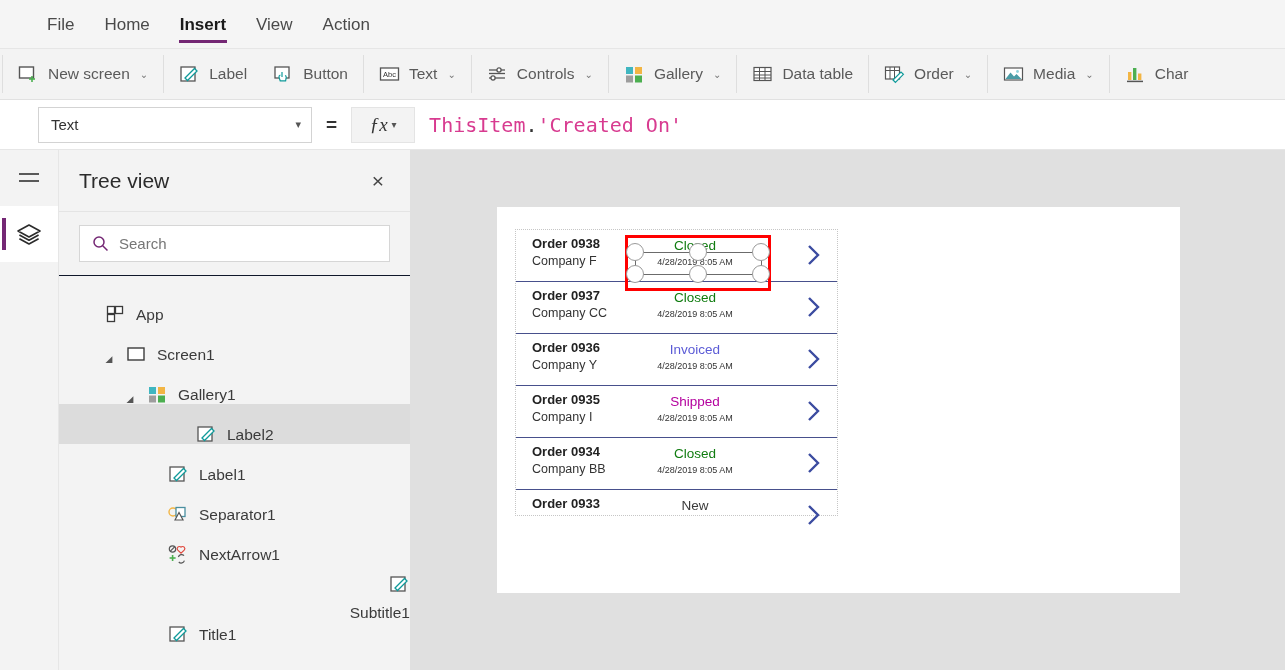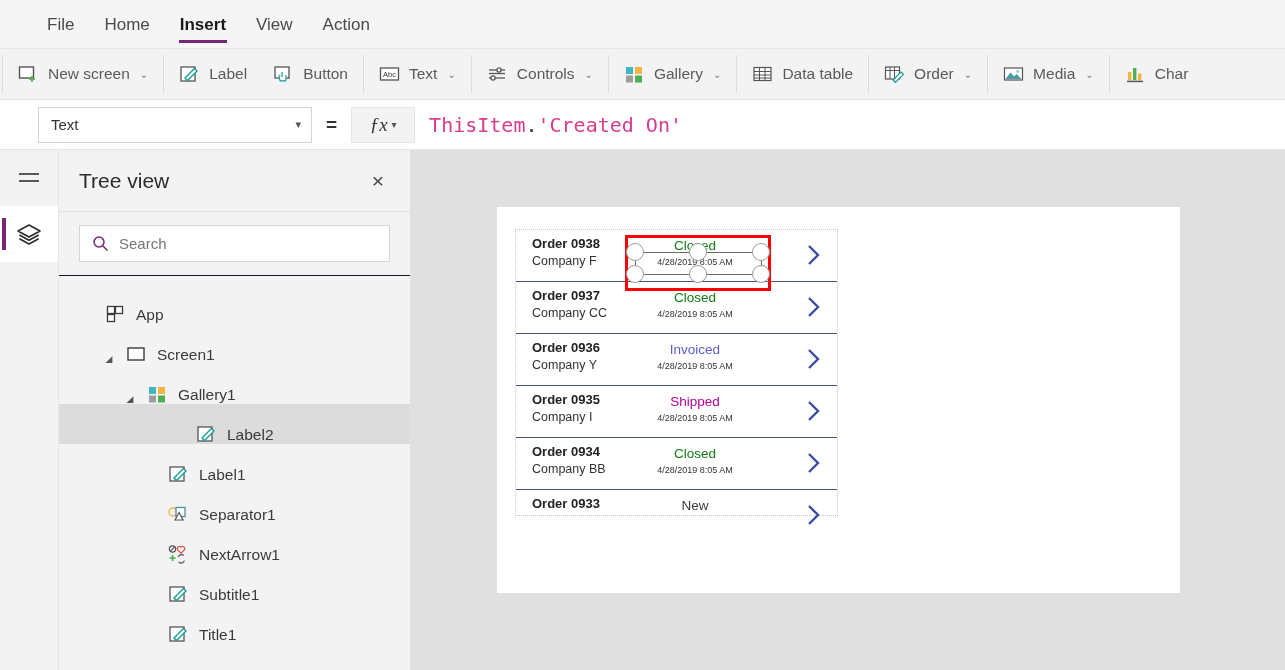--- a/index.html
+++ b/index.html
@@ -450,21 +450,21 @@
               <circle cx="4.5" cy="5" r="3.2" fill="none" stroke="#555" stroke-width="1.2"></circle>
                 <line x1="2.4" y1="7.2" x2="6.6" y2="2.8" stroke="#555" stroke-width="1.2"></line>
                 <path d="M13 3.2 a2.2 2.2 0 0 0 -3.2 0 a2.2 2.2 0 0 0 0 3 l3.2 3 l3.2-3 a2.2 2.2 0 0 0 0-3 a2.2 2.2 0 0 0 -3.2 0 z" fill="none" stroke="#e04a3f" stroke-width="1.2"></path>
                 <line x1="4.6" y1="11" x2="4.6" y2="17" stroke="#4caf50" stroke-width="1.6"></line>
                 <line x1="1.6" y1="14" x2="7.6" y2="14" stroke="#4caf50" stroke-width="1.6"></line>
                 <path d="M10.4 13 a3.3 3.3 0 0 1 5.6 -1.4 M16.4 16.6 a3.3 3.3 0 0 1 -5.6 1.4" fill="none" stroke="#555" stroke-width="1.2"></path>
             </svg>
           </span>
           <span>NextArrow1</span>
         </div>
-        <div class="tree-row" style="padding-left: 85px;">
+        <div class="tree-row" style="padding-left: 85px; flex-direction: column;">
           <span class="tw empty"></span>
           <span class="ico">
             <svg width="21" height="20" viewBox="0 0 21 20">
               <rect x="2" y="3" width="14" height="14" fill="#fff" stroke="#555" stroke-width="1.3"></rect>
                 <path d="M6 14 L15.5 4.5 L18 7 L8.5 16.5 Z" fill="#fff" stroke="#0f9a9a" stroke-width="1.3"></path>
             </svg>
           </span>
           <span>Subtitle1</span>
         </div>
         <div class="tree-row" style="padding-left: 85px;">

